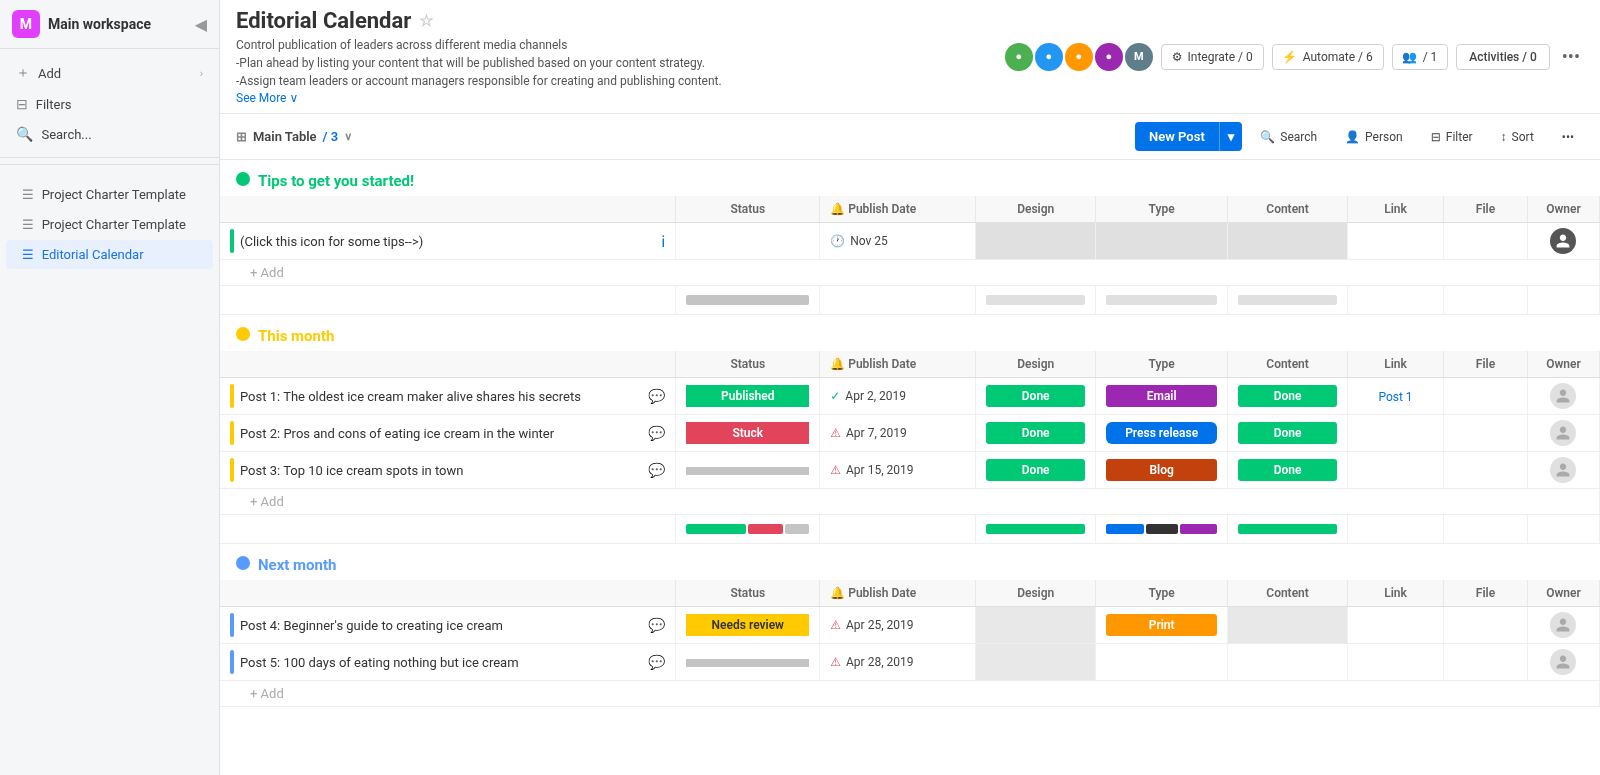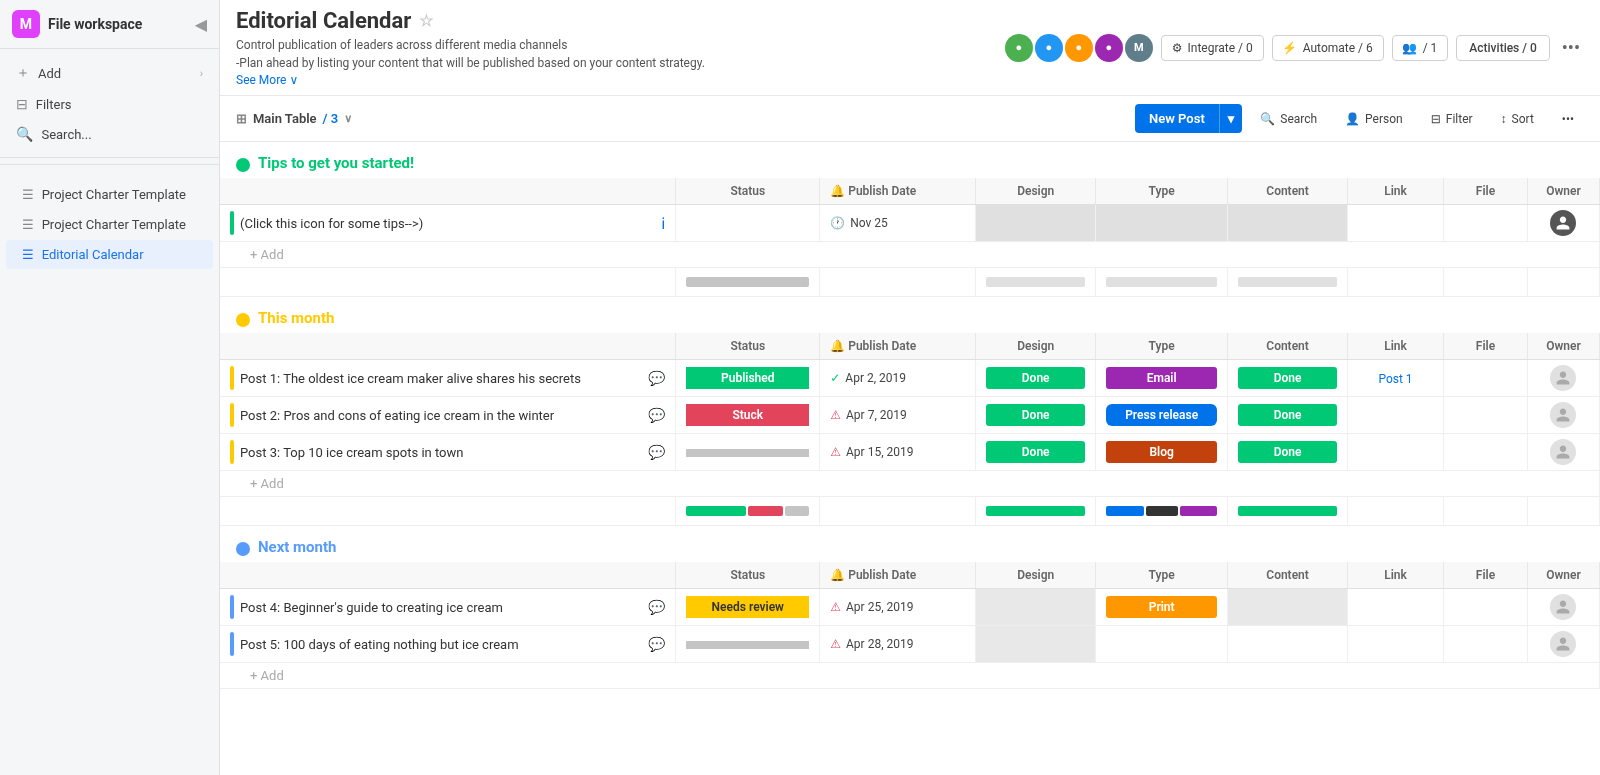--- a/index.html
+++ b/index.html
@@ -53,21 +53,21 @@
     .toolbar-btn { display: flex; align-items: center; gap: 5px; padding: 5px 10px; border-radius: 4px; cursor: pointer; font-size: 12px; color: #444; background: transparent; border: none; }
     .new-post-btn { display: flex; align-items: center; border-radius: 4px; overflow: hidden; cursor: pointer; font-size: 13px; font-weight: 600; }
     .new-post-main { background: #0073ea; color: #fff; padding: 7px 14px; }
     .new-post-dropdown { background: #0073ea; color: #fff; padding: 7px 8px; border-left: 1px solid rgba(255,255,255,0.3); }
 
     
     #content { flex: 1; overflow-y: auto; padding: 0; }
 
     
     .group { margin-bottom: 0; }
-    .group-header { display: flex; align-items: flex-end; gap: 8px; padding: 12px 16px 6px; }
+    .group-header { display: flex; align-items: flex-start; gap: 8px; padding: 12px 16px 6px; }
     .group-dot { width: 14px; height: 14px; border-radius: 50%; flex-shrink: 0; }
     .dot-green { background: #00c875; }
     .dot-yellow { background: #ffcb00; }
     .dot-blue { background: #579bfc; }
     .group-title { font-size: 15px; font-weight: 700; }
     .group-title.green { color: #00c875; }
     .group-title.yellow { color: #ffcb00; }
     .group-title.blue { color: #579bfc; }
 
     
@@ -126,21 +126,21 @@
     #content::-webkit-scrollbar-thumb { background: #ccc; border-radius: 3px; }
 
     .th-publish { display: flex; align-items: center; gap: 3px; }
   </style>
 </head>
 <body>
 
 <div id="sidebar">
   <div id="sidebar-header">
     <div class="sidebar-logo">M</div>
-    <span class="sidebar-title">File workspace</span>
+    <span class="sidebar-title">Main workspace</span>
     <span class="sidebar-collapse">◀</span>
   </div>
   <div class="sidebar-actions">
     <div class="sidebar-action-item">
       <span class="icon">＋</span>
       <span>Add</span>
       <span class="arrow">›</span>
     </div>
     <div class="sidebar-action-item">
       <span class="icon">⊟</span>
@@ -172,20 +172,21 @@
 
   <div id="topbar">
     <div class="topbar-title-area">
       <div class="topbar-title">
         <span>Editorial Calendar</span>
         <span class="star">☆</span>
       </div>
       <div class="topbar-desc">
         <span>Control publication of leaders across different media channels</span><br>
         <span>-Plan ahead by listing your content that will be published based on your content strategy.</span><br>
+        <span>-Assign team leaders or account managers responsible for creating and publishing content.</span>
       </div>
       <a class="topbar-see-more">See More ∨</a>
     </div>
     <div class="topbar-right">
       <div class="topbar-avatars">
         <div class="avatar-circle av1">●</div>
         <div class="avatar-circle av2">●</div>
         <div class="avatar-circle av3">●</div>
         <div class="avatar-circle av4">●</div>
         <div class="avatar-circle av5">M</div>

